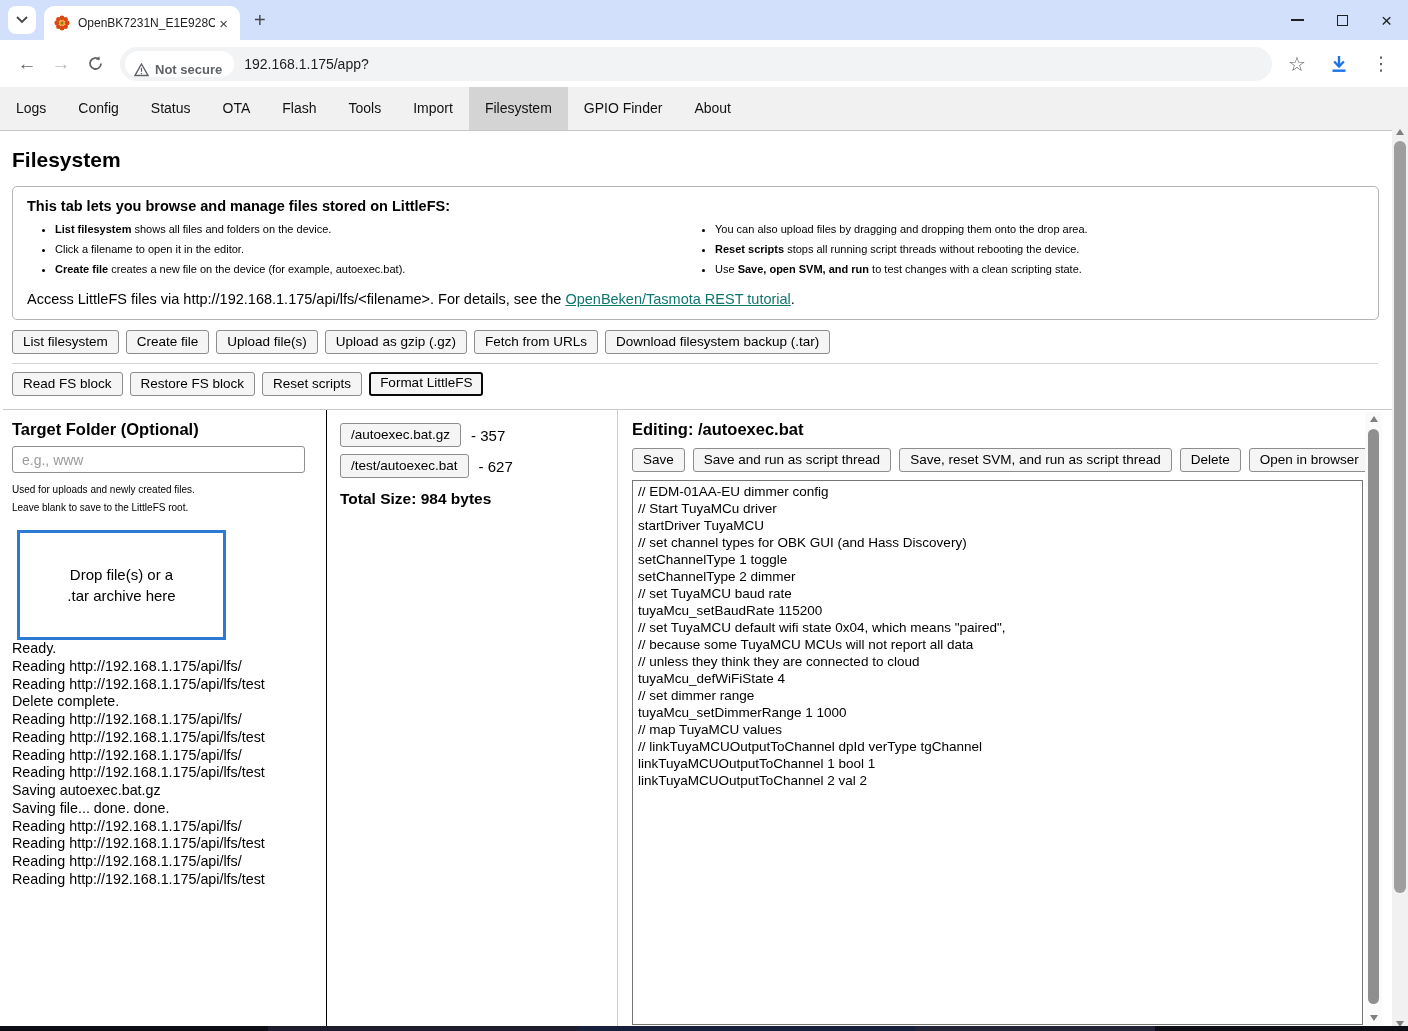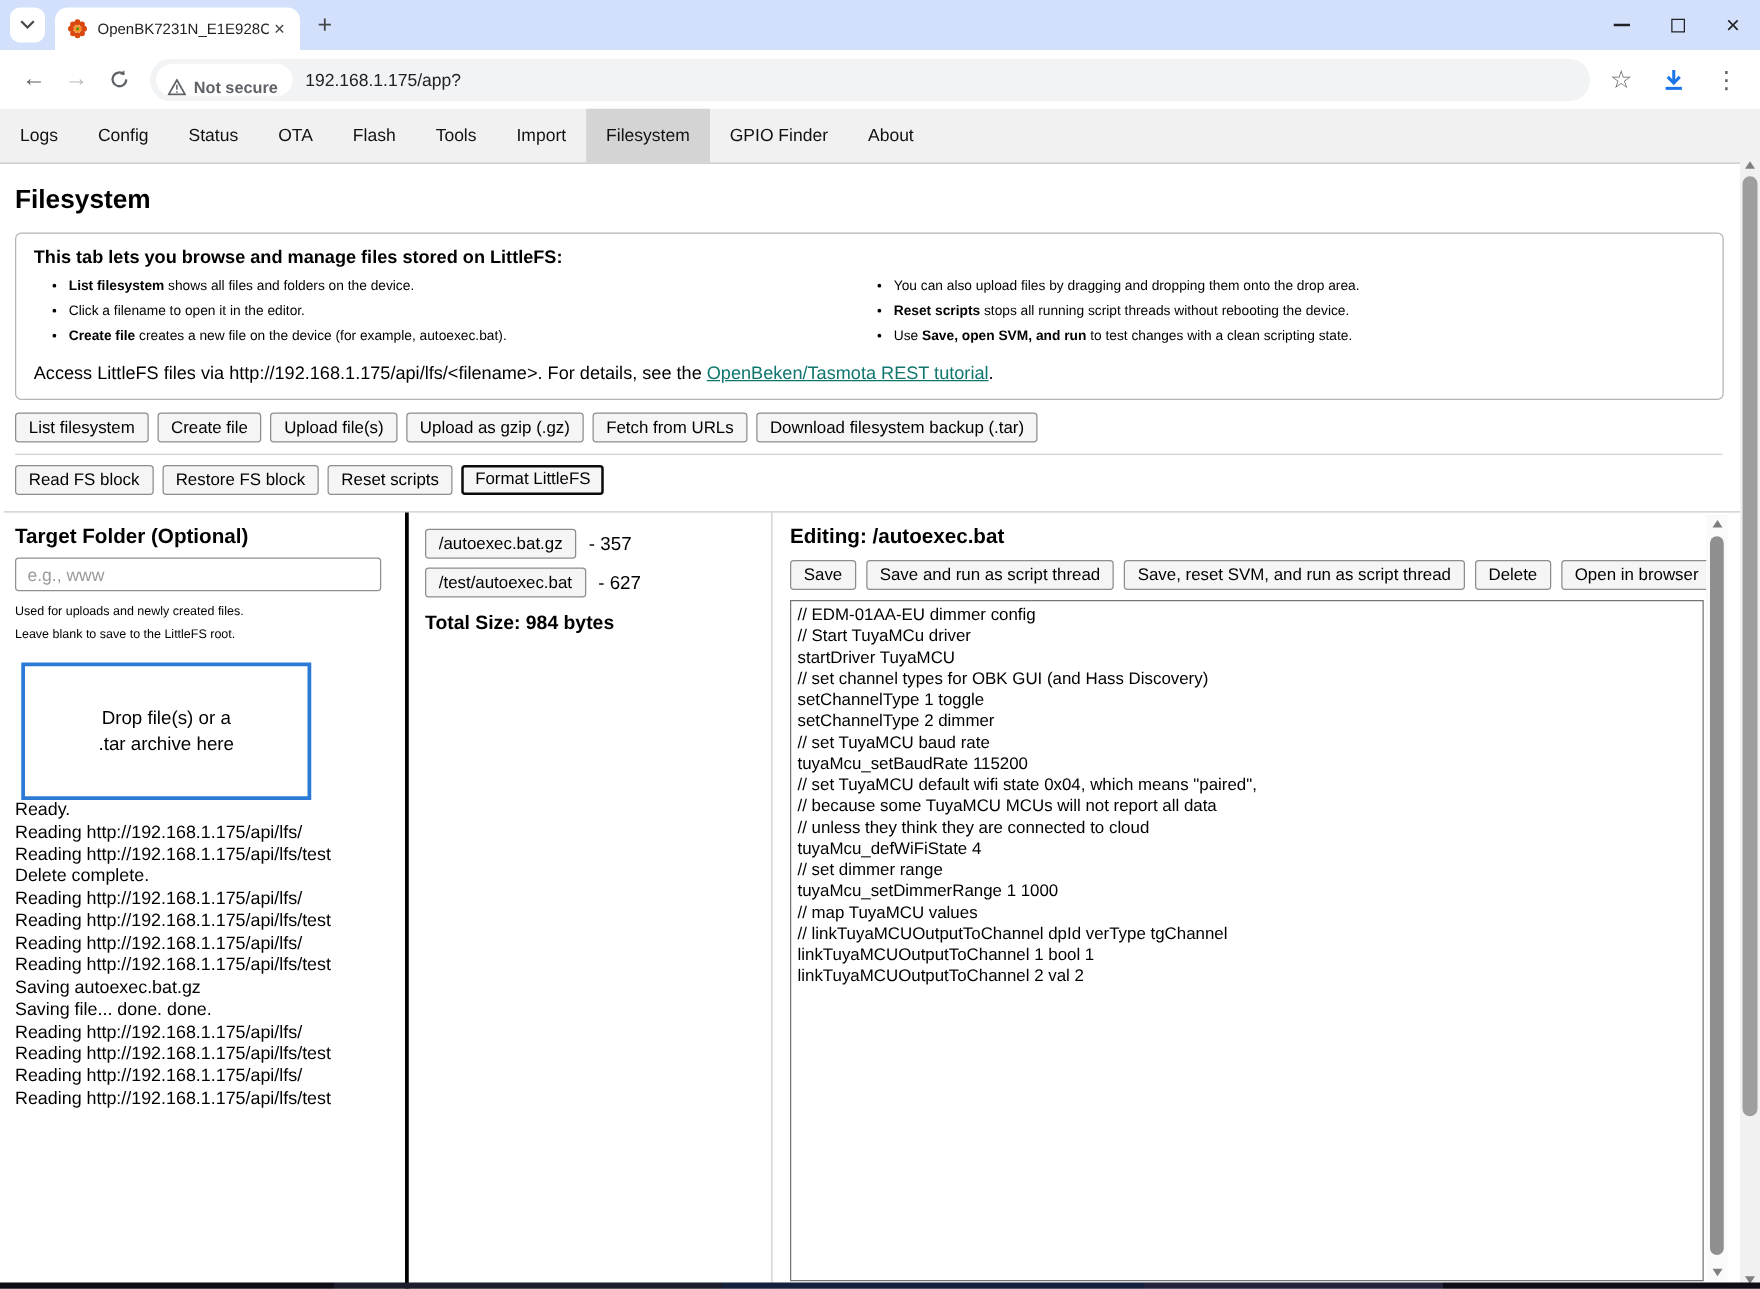--- a/index.html
+++ b/index.html
@@ -50,30 +50,30 @@
 
   .btn { display:inline-block; background:#f5f5f5; border:1px solid #8d8d8d; border-radius:3px;
          padding:3px 10px 4px; font-size:13.5px; font-family:inherit; color:#000; white-space:nowrap; }
   .btn.focused { border:2px solid #0a0a0a; padding:0 9px 3px; }
   .btnrow { margin:10px 12px 0; display:flex; gap:7px; }
   .btnrow.second { margin-top:8px; }
   hr.sep { border:none; border-top:1px solid #d2d2d2; margin:9px 14px 0 12px; }
   hr.sep2 { border:none; border-top:1px solid #c9c9c9; margin:13px 0 0 3px; }
 
   .threecol { flex:1; min-height:0; display:flex; padding-left:12px; position:relative; }
-  .leftcol { width:315px; border-right:3px solid #000000; padding:10px 12px 0 0; }
+  .leftcol { width:315px; border-right:1px solid #000000; padding:10px 12px 0 0; }
   .midcol  { width:291px; border-right:1px solid #ccc; padding:6px 0 0 13px; }
   .rightcol{ flex:1; padding:10px 0 6px 14px; display:flex; flex-direction:column; }
 
   h2.colhead { font-size:16.5px; font-weight:bold; }
   .tf-input { margin-top:7px; width:293px; height:27px; border:1px solid #8f8f8f; border-radius:3px;
               padding:0 9px; font-size:14px; font-family:inherit; color:#000; }
   .tf-input::placeholder { color:#9b9b9b; }
   .hint { margin-top:8px; font-size:10px; line-height:18px; }
-  .dropzone { margin:13px 0 0 5px; width:232px; height:110px; border:3px solid #2b7bd6;
+  .dropzone { margin:13px 0 0 5px; width:209px; height:110px; border:3px solid #2b7bd6;
               display:flex; align-items:center; justify-content:center; text-align:center;
               font-size:15px; line-height:21px; }
   .log { font-size:14.3px; line-height:17.75px; }
 
   .file-row { margin-top:7px; display:flex; align-items:center; gap:10px; }
   .file-size { font-size:15px; }
   .total-size { margin-top:12px; font-size:15.5px; font-weight:bold; }
 
   .editor-btns { margin-top:9px; display:flex; gap:8px; }
   .editor-area { margin-top:8px; width:731px; flex:1; border:1px solid #767676; resize:none; outline:none;

